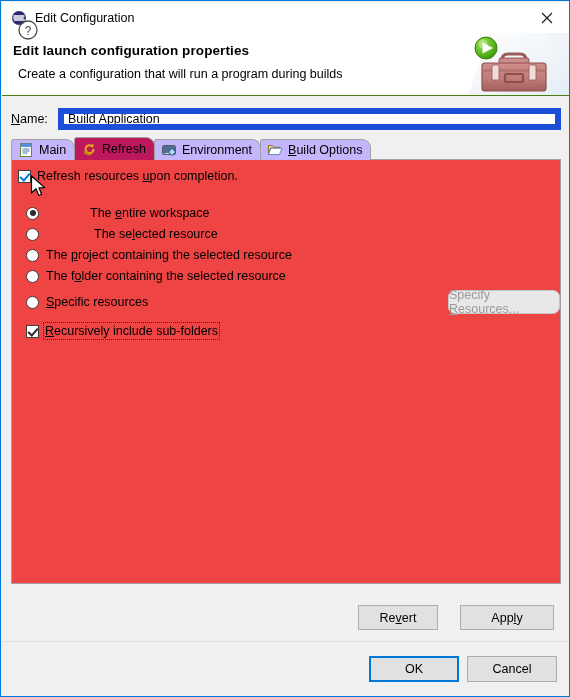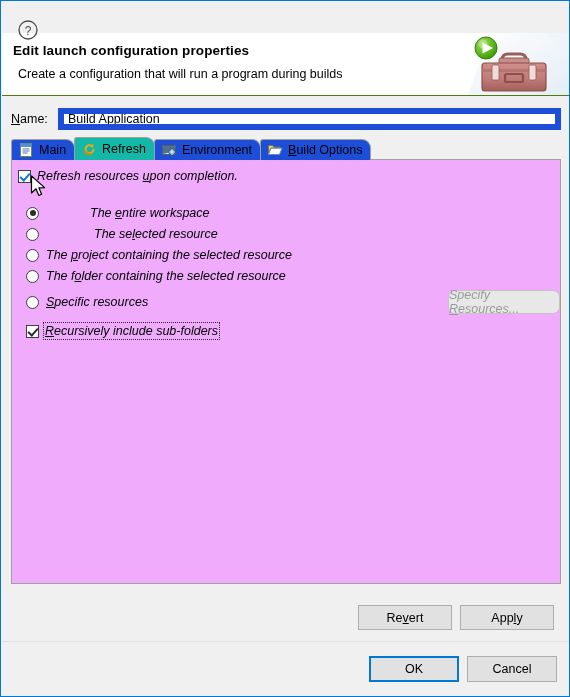--- a/index.html
+++ b/index.html
@@ -125,53 +125,52 @@
     align-items: flex-end;
     z-index: 3;
   }
   .tab {
     position: relative;
     height: 21px;
     box-sizing: border-box;
     display: flex;
     align-items: center;
     padding: 0 8px 0 6px;
-    background: #1d4ed8;
+    background: #c4b5fd;
     border: 1px solid #a0a0a0;
     border-bottom: none;
     border-top-left-radius: 3px;
     border-top-right-radius: 9px;
     margin-right: -1px;
     font-size: 12.5px;
     color: #000;
     white-space: nowrap;
     cursor: default;
   }
   .tab.active {
-    background: #14b8a6;
+    background: #be185d;
     height: 23px;
     z-index: 5;
     border-color: #a0a0a0;
   }
   .tab .tab-ico {
     width: 16px; height: 16px;
     margin-right: 5px;
     flex: none;
     display: block;
   }
 
   .tabpanel {
     position: absolute;
     left: 9px; top: 63px;
     width: 550px; height: 425px;
     box-sizing: border-box;
     border: 1px solid #a0a0a0;
-    background: #f0abfc;
+    background: #ef4444;
     z-index: 1;
-    font-style: italic;
   }
 
   
   .chk-row {
     position: absolute;
     display: flex;
     align-items: center;
     cursor: default;
   }
   .chkbox {
@@ -251,21 +250,21 @@
 
   .specify-btn {
     position: absolute;
     right: 0px; top: 130px;
     width: 112px; height: 24px;
   }
 
   .btn-revert {
     position: absolute;
     left: 356px; top: 509px;
-    width: 94px; height: 25px;
+    width: 80px; height: 25px;
   }
   .btn-apply {
     position: absolute;
     left: 458px; top: 509px;
     width: 94px; height: 25px;
   }
 
   
   .footer {
     position: absolute;
@@ -299,20 +298,32 @@
     width: 17px; height: 24px;
     pointer-events: none;
     z-index: 50;
   }
 </style>
 </head>
 <body>
 
 <div id="window">
 
+  <div class="titlebar">
+    <svg class="titlebar-icon" viewBox="0 0 16 16">
+      <circle cx="8" cy="8" r="7" fill="#2c2a6e"></circle>
+      <path d="M3 6 H13 M2.6 8 H12.2 M3.4 10 H13.4" stroke="#ffffff" stroke-width="1.5" stroke-linecap="round"></path>
+    </svg>
+    <span class="titlebar-text">Edit Configuration</span>
+    <div class="titlebar-close">
+      <svg width="12" height="12" viewBox="0 0 12 12">
+        <path d="M1 1 L11 11 M11 1 L1 11" stroke="#1a1a1a" stroke-width="1.1"></path>
+      </svg>
+    </div>
+  </div>
 
   <div class="banner">
     <div class="banner-title">Edit launch configuration properties</div>
     <div class="banner-sub">Create a configuration that will run a program during builds</div>
     <svg class="banner-art" viewBox="0 0 120 62">
       <defs>
         <linearGradient id="bgfade" x1="0" y1="0" x2="1" y2="1">
           <stop offset="0%" stop-color="#ffffff"></stop>
           <stop offset="100%" stop-color="#e4edf5"></stop>
         </linearGradient>

